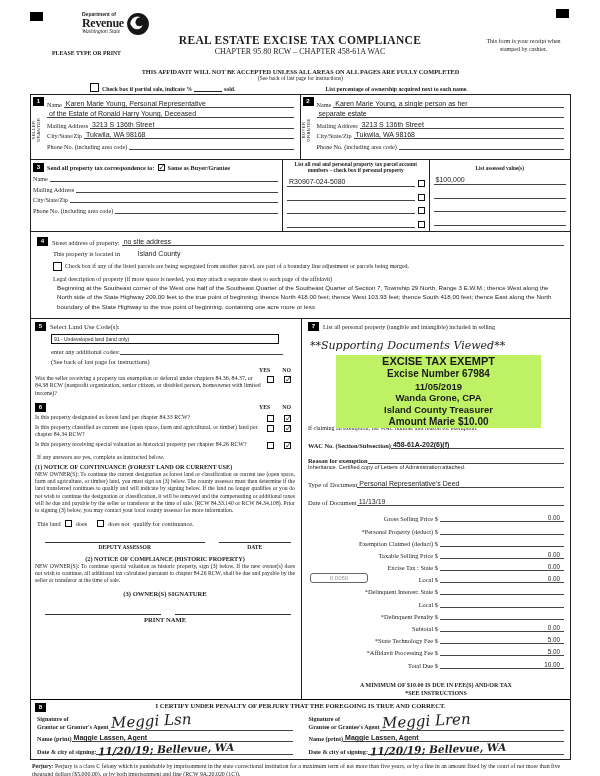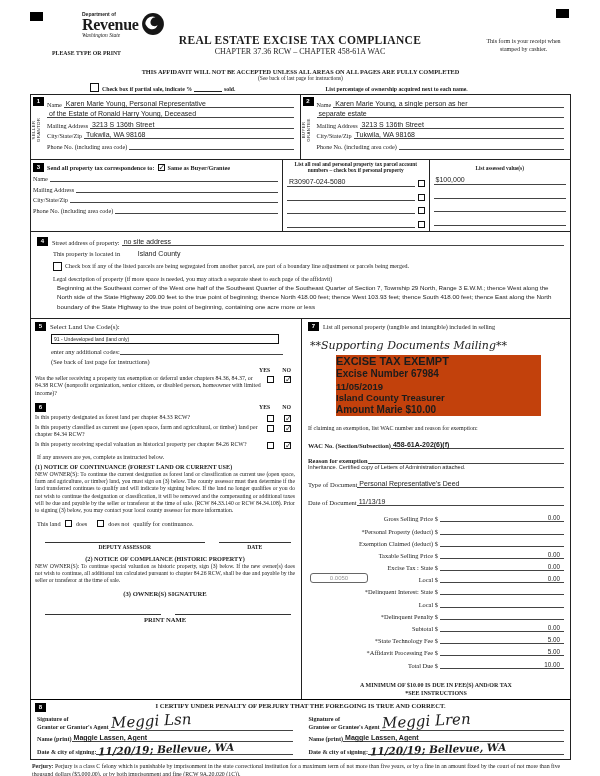--- a/index.html
+++ b/index.html
@@ -9,21 +9,21 @@
   .inner { position:absolute; left:30px; top:6px; width:541px; }
   .mark { position:absolute; background:#000; }
   .mark.tl { left:30px; top:12px; width:13px; height:9px; }
   .mark.tr { left:556px; top:9px; width:13px; height:9px; }
 
   
   .hdr { position:relative; height:62px; }
   .logo { position:absolute; left:52px; top:6px; display:flex; align-items:flex-start; gap:2px; }
   .logo-text { line-height:1; }
   .logo-top { font-size:5px; font-weight:bold; font-family:"Liberation Sans",sans-serif; }
-  .logo-name { font-size:16px; font-weight:bold; letter-spacing:-0.3px; }
+  .logo-name { font-size:12px; font-weight:bold; letter-spacing:-0.3px; }
   .logo-sub { font-size:5.5px; font-style:italic; }
   .title-block { position:absolute; left:120px; width:300px; top:28px; text-align:center; }
   .form-title { font-size:11.5px; font-weight:bold; letter-spacing:0.3px; }
   .form-sub { font-size:8px; margin-top:1px; }
   .please { position:absolute; left:22px; top:44px; font-size:5.8px; font-weight:bold; }
   .receipt { position:absolute; right:0; top:32px; width:95px; font-size:6px; text-align:center; line-height:1.25; }
   .accept { text-align:center; font-size:6.3px; font-weight:bold; }
   .seeback { text-align:center; font-size:5.5px; }
   .partial-row { display:flex; font-size:5.8px; font-weight:bold; margin:2px 0 2px 60px; align-items:flex-end; }
   .partial-row .gapline { width:28px; border-bottom:1px solid #222; margin:0 2px; }
@@ -92,21 +92,21 @@
   .sigcell .line { border-bottom:1px solid #333; height:8px; }
   .sigcell .cap { font-size:5.6px; font-weight:bold; margin-top:1px; }
   .n2head { font-size:6.2px; font-weight:bold; text-align:center; margin-top:5px; }
   .ownsig { font-size:6.6px; font-weight:bold; text-align:center; margin:6px 0 2px; }
   .printname { font-size:6.6px; font-weight:bold; text-align:center; margin-top:1px; }
 
   
   .stamp-zone { position:relative; height:108px; }
   .supdocs { position:absolute; left:2px; top:8px; font-size:11px; font-style:italic;
              font-family:"DejaVu Serif",serif; white-space:nowrap; }
-  .stamp { position:absolute; left:28px; top:24px; width:205px; background:#c2410c;
+  .stamp { position:absolute; left:28px; top:24px; width:205px; text-align:center; background:#bef264;
            font-family:"Liberation Sans",sans-serif; font-weight:bold; font-size:9.5px; line-height:1.23; z-index:2; }
   .claimline { position:absolute; left:0; bottom:8px; width:100%; font-size:6px; z-index:1; }
   .wacrow { display:flex; align-items:flex-end; font-size:6.4px; font-weight:bold; margin-top:2px; }
   .reasonrow { display:flex; align-items:flex-end; font-size:6.4px; font-weight:bold; margin-top:7px; }
   .reason-val { font-size:5.6px; font-family:"Liberation Sans",sans-serif; margin-top:0.5px; }
   .docrow { display:flex; align-items:flex-end; font-size:6.6px; margin-top:10px; }
   .fees { margin-top:8px; }
   .feerow { display:flex; align-items:flex-end; position:relative; margin-top:4.2px; }
   .feelabel { width:132px; text-align:right; font-size:6.4px; flex:none; padding-right:2px; }
   .feeline { flex:1; border-bottom:1px solid #444; text-align:right; font-size:6.3px;
@@ -152,21 +152,21 @@
         <span>
           <svg width="24" height="24" viewBox="0 0 22 22">
               <circle cx="11" cy="11" r="10" fill="#161616"></circle>
               <path d="M4 11c0-5 5.2-8.2 9.2-6.2-3.2 0-5.2 3.2-4.2 6.2 1 2 4 3 6.2 1-1 4.2-6.2 5.2-9.2 2-1.4-1.4-2-3-2-3z" fill="#fff"></path>
             </svg>
         </span>
       </div>
       <div class="please">PLEASE TYPE OR PRINT</div>
       <div class="title-block">
         <div class="form-title">REAL ESTATE EXCISE TAX COMPLIANCE</div>
-        <div class="form-sub">CHAPTER 37.36 RCW  –  CHAPTER 458-61A WAC</div>
+        <div class="form-sub">CHAPTER 95.80 RCW  –  CHAPTER 458-61A WAC</div>
       </div>
       <div class="receipt">This form is your receipt when stamped by cashier.</div>
     </div>
 
     <div class="accept">THIS AFFIDAVIT WILL NOT BE ACCEPTED UNLESS ALL AREAS ON ALL PAGES ARE FULLY COMPLETED</div>
     <div class="seeback">(See back of last page for instructions)</div>
     <div class="partial-row">
       <span class="cb big"></span>
       <span style="margin-left:3px">Check box if partial sale, indicate %</span>
       <span class="gapline"></span>
@@ -393,25 +393,26 @@
         </div>
         <div class="printname">PRINT NAME</div>
       </div>
 
       <div class="rcol">
         <div class="sechdr" style="font-size:6.2px">
           <span class="secno">7</span>
           <span>List all  personal property (tangible and intangible) included in selling</span>
         </div>
         <div class="stamp-zone">
-          <div class="supdocs">**Supporting Documents Mailing**</div>
+          <div class="supdocs">**Supporting Documents Viewed**</div>
           <div class="stamp">
             <div style="font-size:11px">EXCISE TAX EXEMPT</div>
             <div style="font-size:10px">Excise Number 67984</div>
             <div>11/05/2019</div>
+            <div>Wanda Grone, CPA</div>
             <div>Island County Treasurer</div>
             <div style="font-size:10px">Amount Marie $10.00</div>
           </div>
           <div class="claimline">If claiming an exemption, list WAC number and reason for exemption:</div>
         </div>
         <div class="wacrow">
           <span>WAC No. (Section/Subsection)</span>
           <span class="blank v">458-61A-202(6)(f)</span>
         </div>
         <div class="reasonrow">

